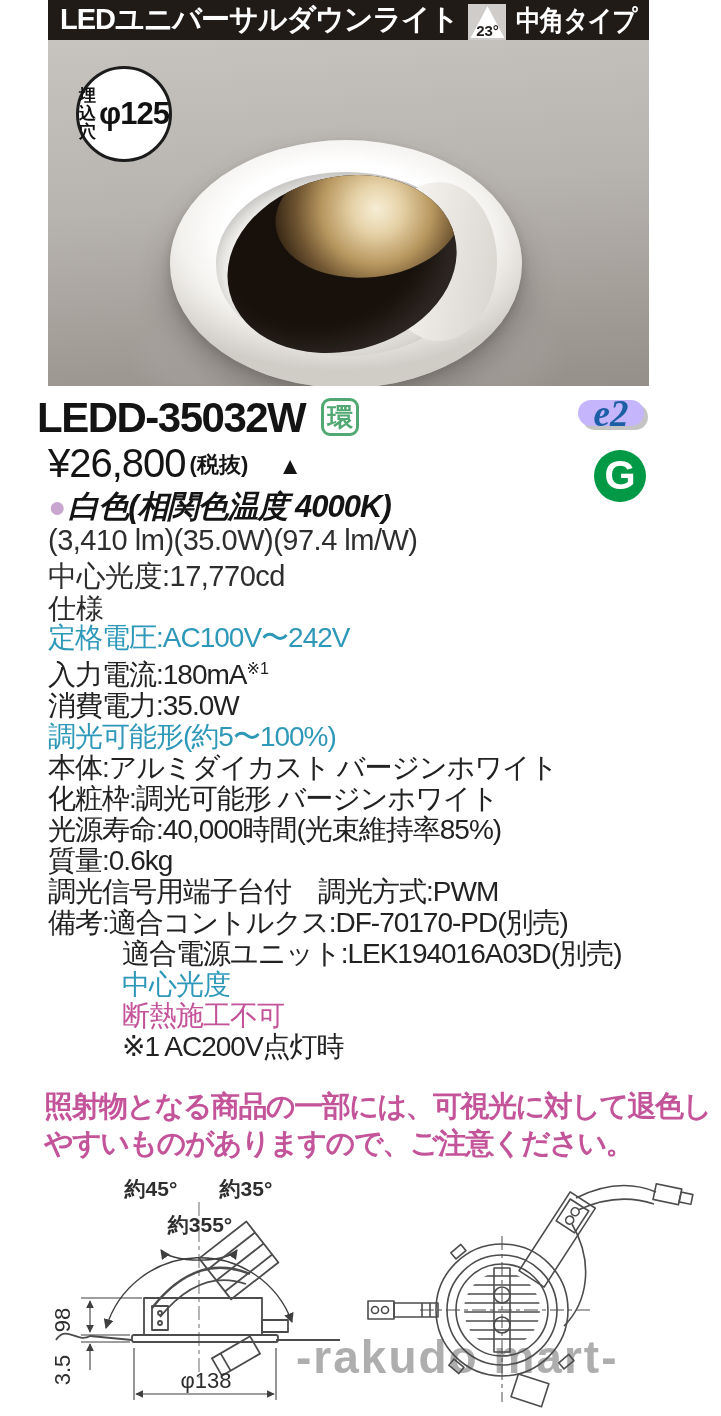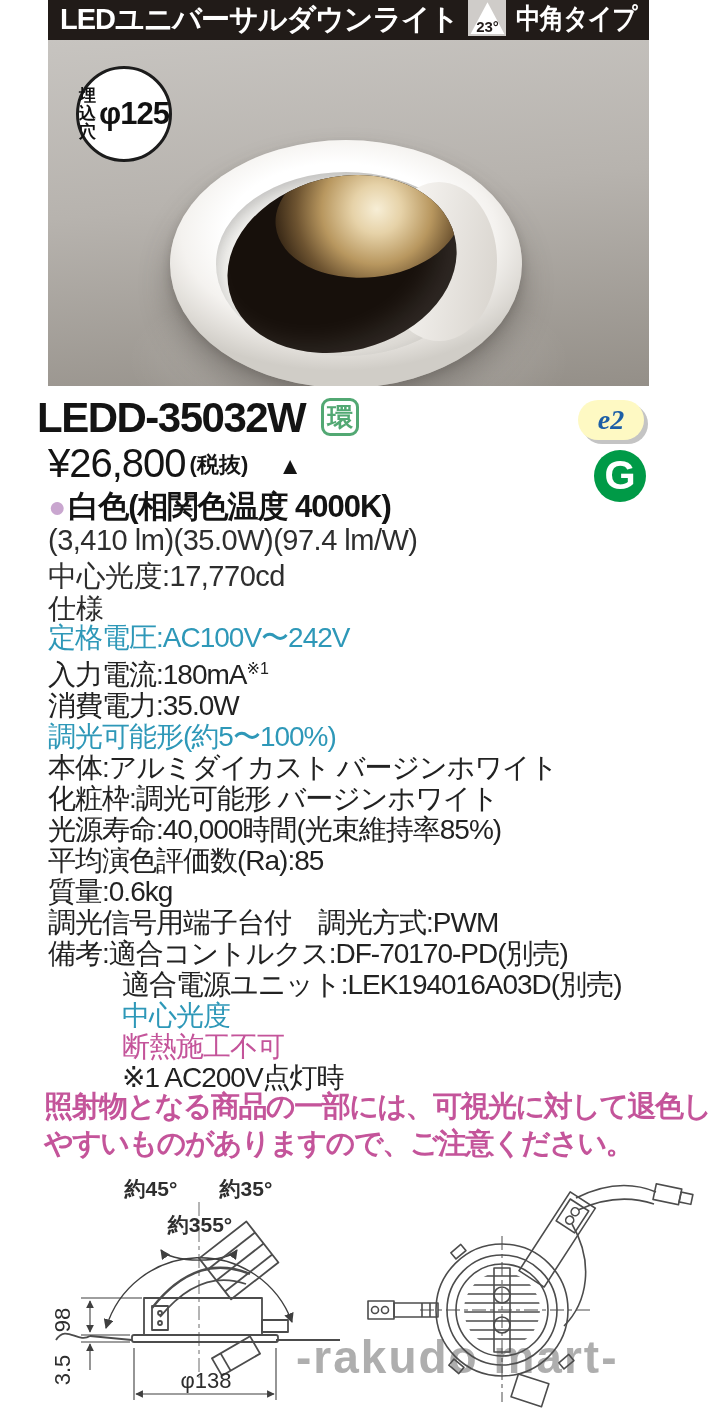--- a/index.html
+++ b/index.html
@@ -1,21 +1,21 @@
 <!DOCTYPE html>
 <html><head>
 <meta charset="utf-8">
 <style>
   html,body{margin:0;padding:0;background:#ffffff;}
   .page{position:relative;width:721px;height:1416px;background:#fff;overflow:hidden;
         font-family:"Liberation Sans","DejaVu Sans",sans-serif;color:#1e1e1e;}
 
   
   .banner{position:absolute;left:48px;top:0;width:601px;height:40px;background:#211b18;
-          display:flex;align-items:flex-start;padding-left:12px;box-sizing:border-box;}
+          display:flex;align-items:flex-end;padding-left:12px;box-sizing:border-box;}
   .banner-title{color:#fff;font-size:29px;font-weight:800;letter-spacing:-1px;white-space:nowrap;}
   .angle-badge{position:relative;width:38px;height:36px;background:#cfccc9;margin-left:10px;flex:0 0 auto;}
   .angle-tri{position:absolute;inset:1px;background:#fff;clip-path:polygon(50% 4%,97% 97%,3% 97%);}
   .angle-num{position:absolute;left:0;bottom:1px;width:100%;text-align:center;
              font-size:15px;font-weight:700;color:#221c1a;}
   .type-label{color:#fff;font-size:28px;font-weight:800;letter-spacing:-1px;margin-left:10px;
               transform:scaleX(.88);transform-origin:left center;white-space:nowrap;}
 
   
   .photo{position:absolute;left:48px;top:40px;width:601px;height:346px;
@@ -41,34 +41,34 @@
   .lampface{position:absolute;left:26%;top:-8%;width:80%;height:70%;border-radius:50%;
             background:radial-gradient(circle at 55% 45%,#f7eed6 0%,#e6d2a8 20%,#b8975f 45%,#6e5431 66%,#2c1e10 88%);
             transform:rotate(8deg);}
 
   
   .model-row{position:absolute;left:37px;top:396px;display:flex;align-items:flex-start;gap:16px;}
   .model{font-size:42px;font-weight:800;letter-spacing:-1.5px;line-height:44px;margin:0;color:#141414;}
   .eco-badge{width:38px;height:38px;border:3px solid #52a873;border-radius:9px;color:#52a873;
              font-size:26px;font-weight:700;display:flex;align-items:center;justify-content:center;
              margin-top:2px;box-sizing:border-box;background:#fff;}
-  .e2-badge{position:absolute;left:578px;top:400px;width:66px;height:40px;border-radius:20px;
-            background:#fef9c3;color:#1d5fa6;display:flex;align-items:center;justify-content:center;
+  .e2-badge{position:absolute;left:578px;top:400px;width:66px;height:26px;border-radius:20px;
+            background:#c4b5fd;color:#1d5fa6;display:flex;align-items:center;justify-content:center;
             font-family:"Liberation Serif","DejaVu Serif",serif;font-style:italic;font-weight:700;
-            font-size:28px;box-shadow:4px 4px 0 rgba(125,125,125,.45);}
+            font-size:37px;box-shadow:4px 4px 0 rgba(125,125,125,.45);}
   .g-badge{position:absolute;left:594px;top:450px;width:52px;height:52px;border-radius:50%;
            background:#009a47;color:#fff;display:flex;align-items:center;justify-content:center;
            font-size:40px;font-weight:800;padding-bottom:2px;box-sizing:border-box;}
   .price-row{position:absolute;left:48px;top:442px;display:flex;align-items:flex-end;}
   .price{font-size:40px;font-weight:400;letter-spacing:-1px;line-height:42px;color:#141414;}
   .price-note{font-size:22px;font-weight:600;margin:0 0 4px 4px;color:#141414;}
   .price-marker{font-size:24px;margin:0 0 4px 30px;color:#141414;}
   .color-row{position:absolute;left:48px;top:486px;display:flex;align-items:center;}
   .bullet{font-size:30px;color:#c9a6cf;margin-right:2px;line-height:32px;}
-  .color-label{font-size:31px;font-weight:700;letter-spacing:-1px;color:#141414;}
+  .color-label{font-size:31px;font-weight:700;letter-spacing:-1px;color:#141414;font-style:italic;}
   .photometrics{position:absolute;left:48px;top:524px;font-size:29px;letter-spacing:-.5px;color:#2e2e2e;}
   .center-intensity{position:absolute;left:48px;top:557px;font-size:29px;letter-spacing:-.5px;color:#2e2e2e;}
 
   
   .specs-heading{position:absolute;left:48px;top:590px;font-size:28px;color:#2b2b2b;font-family:Liberation Serif, serif;}
   .specs{position:absolute;left:48px;top:622px;width:640px;}
   .spec-line{font-size:28px;line-height:31px;letter-spacing:-1px;color:#222;white-space:nowrap;}
   .spec-line.cyan{color:#2e98b8;}
   .spec-line.magenta{color:#c4549a;}
   .spec-line.indent{padding-left:74px;}
@@ -137,21 +137,20 @@
 
   <div class="specs-heading">仕様</div>
   <div class="specs">
     <div class="spec-line cyan">定格電圧:AC100V〜242V</div>
     <div class="spec-line"><span>入力電流:180mA</span><span class="sup">※1</span></div>
     <div class="spec-line">消費電力:35.0W</div>
     <div class="spec-line cyan">調光可能形(約5〜100%)</div>
     <div class="spec-line">本体:アルミダイカスト バージンホワイト</div>
     <div class="spec-line">化粧枠:調光可能形 バージンホワイト</div>
     <div class="spec-line">光源寿命:40,000時間(光束維持率85%)</div>
-    <div class="spec-line">平均演色評価数(Ra):85</div>
     <div class="spec-line">質量:0.6kg</div>
     <div class="spec-line">調光信号用端子台付　調光方式:PWM</div>
     <div class="spec-line">備考:適合コントルクス:DF-70170-PD(別売)</div>
     <div class="spec-line indent">適合電源ユニット:LEK194016A03D(別売)</div>
     <div class="spec-line indent cyan">中心光度</div>
     <div class="spec-line indent magenta">断熱施工不可</div>
     <div class="spec-line indent">※1 AC200V点灯時</div>
   </div>
 
   <div class="warning">

